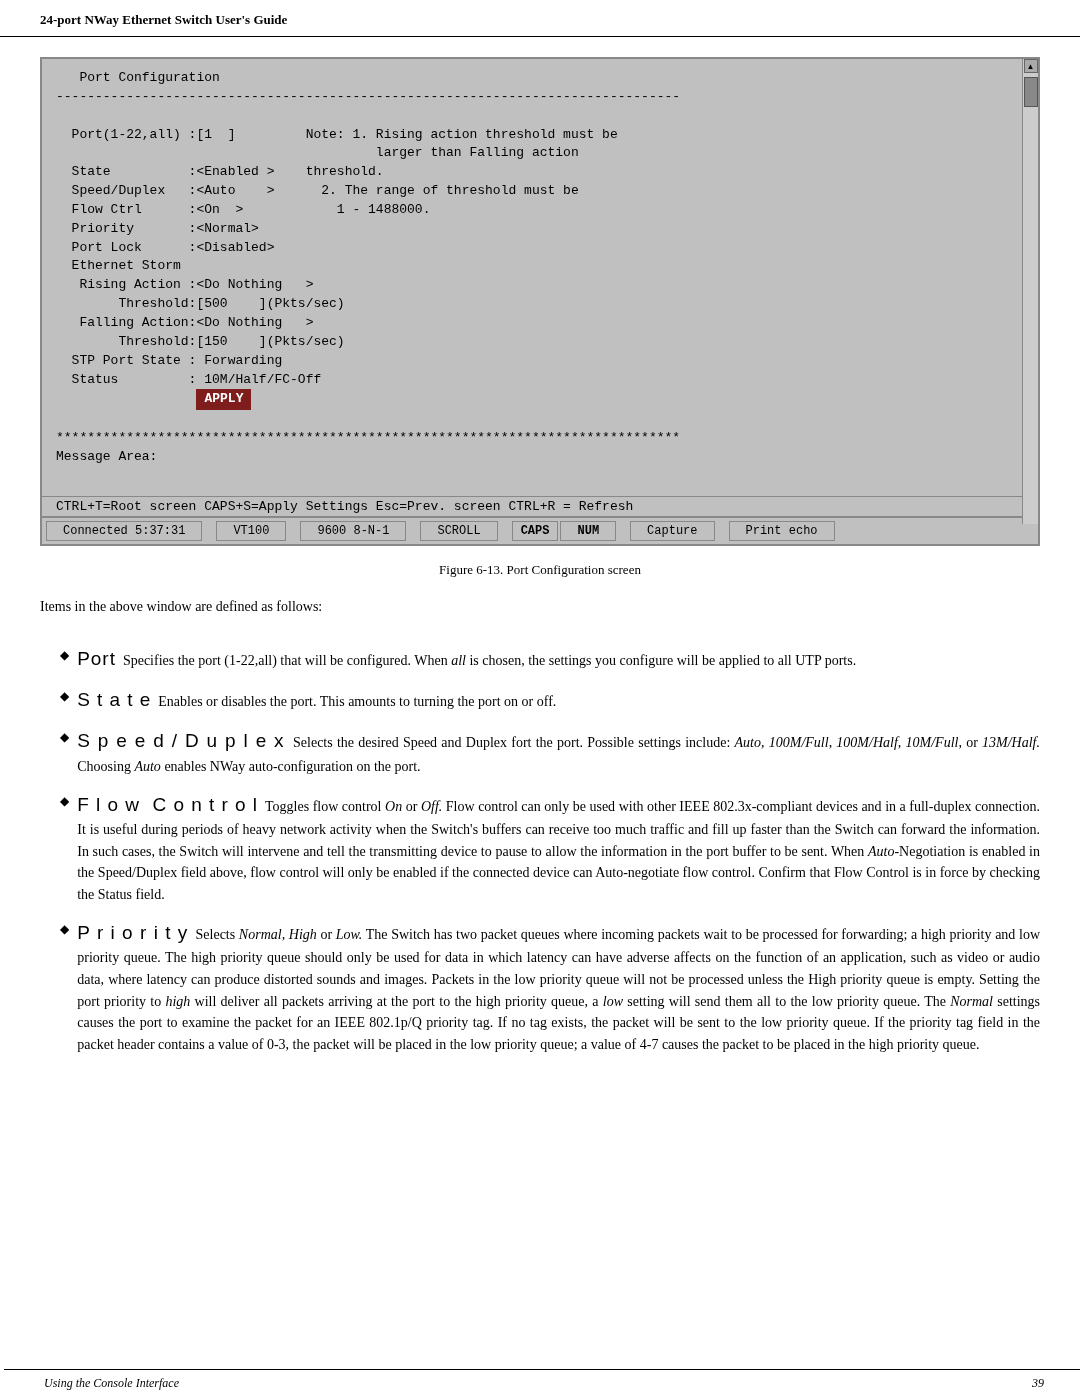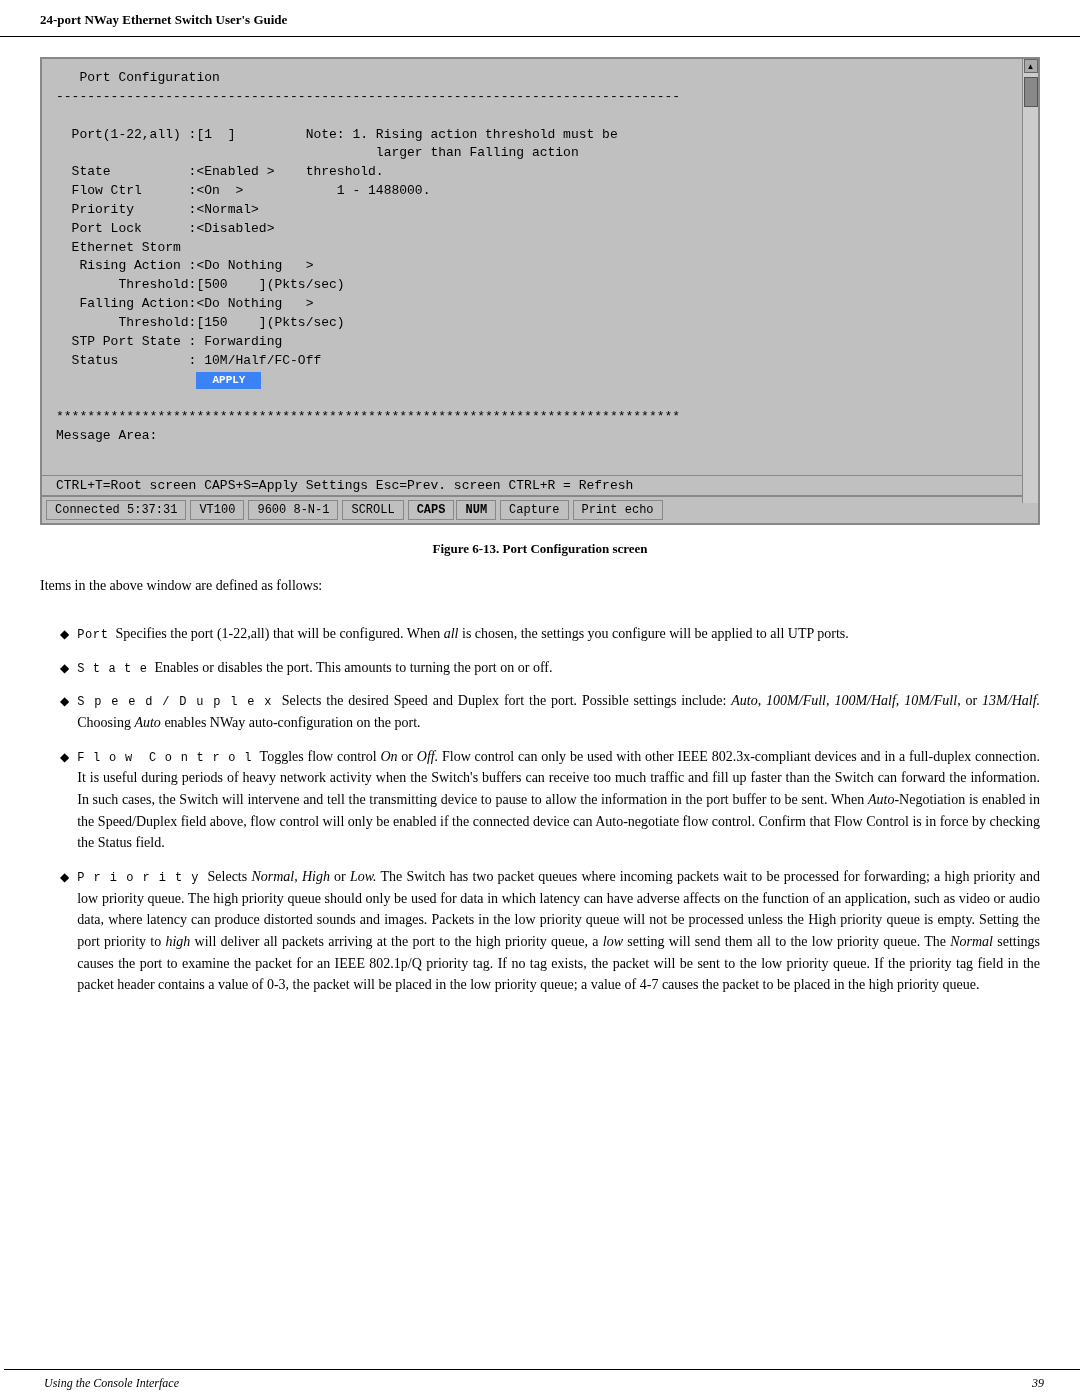--- a/index.html
+++ b/index.html
@@ -78,26 +78,26 @@
       min-height: 340px;
       color: #000;
     }
 
     .terminal-line {
       line-height: 1.45;
       white-space: pre;
     }
 
     .apply-btn {
-      background: #3b82f6;
+      background: #7f1d1d;
       color: #fff;
       font-family: "Courier New", Courier, monospace;
-      font-size: 11px;
+      font-size: 13px;
       font-weight: bold;
-      padding: 1px 16px;
+      padding: 1px 8px;
       display: inline-block;
     }
 
     .stars-line {
       font-family: "Courier New", Courier, monospace;
       font-size: 13px;
       color: #000;
       line-height: 1.45;
     }
 
@@ -115,39 +115,39 @@
       background: #c0c0c0;
       border-top: 2px solid #888;
       display: flex;
       align-items: center;
       padding: 3px 4px;
       font-family: "Courier New", Courier, monospace;
       font-size: 12px;
       gap: 0;
     }
     .status-item {
-      padding: 2px 8px;
+      padding: 2px 16px;
       border: 1px solid #888;
       background: #c0c0c0;
-      margin-right: 4px;
+      margin-right: 14px;
       white-space: nowrap;
     }
     .status-item-caps {
       padding: 2px 8px;
       border: 1px solid #888;
       background: #c0c0c0;
       margin-right: 2px;
       font-weight: bold;
     }
 
     
     .figure-caption {
       text-align: center;
       font-size: 13px;
-      font-weight: bold;
+      font-weight: normal;
       margin-bottom: 18px;
     }
 
     
     .body-text {
       font-size: 14px;
       margin-bottom: 27px;
       line-height: 1.5;
     }
 
@@ -165,22 +165,22 @@
     .bullet-diamond {
       flex-shrink: 0;
       margin-right: 8px;
       margin-top: 2px;
       font-size: 12px;
     }
     .bullet-content {
       flex: 1;
     }
     .mono-text {
-      font-family: Liberation Mono, monospace;
-      font-size: 12px;
+      font-family: Liberation Sans, sans-serif;
+      font-size: 19px;
       letter-spacing: 0.05em;
     }
     .italic-text { font-style: italic; }
 
     
     .page-footer {
       position: fixed;
       bottom: 0;
       left: 4px;
       width: 1080px;
@@ -209,20 +209,21 @@
       <div class="scrollbar-thumb"></div>
     </div>
 
     <div class="terminal-screen">
       <div class="terminal-line">&nbsp;&nbsp;&nbsp;Port Configuration</div>
       <div class="terminal-line">--------------------------------------------------------------------------------</div>
       <div class="terminal-line">&nbsp;</div>
       <div class="terminal-line">  Port(1-22,all) :[1  ]         Note: 1. Rising action threshold must be</div>
       <div class="terminal-line">                                         larger than Falling action</div>
       <div class="terminal-line">  State          :&lt;Enabled &gt;    threshold.</div>
+      <div class="terminal-line">  Speed/Duplex   :&lt;Auto    &gt;      2. The range of threshold must be</div>
       <div class="terminal-line">  Flow Ctrl      :&lt;On  &gt;            1 - 1488000.</div>
       <div class="terminal-line">  Priority       :&lt;Normal&gt;</div>
       <div class="terminal-line">  Port Lock      :&lt;Disabled&gt;</div>
       <div class="terminal-line">  Ethernet Storm</div>
       <div class="terminal-line">   Rising Action :&lt;Do Nothing   &gt;</div>
       <div class="terminal-line">        Threshold:[500    ](Pkts/sec)</div>
       <div class="terminal-line">   Falling Action:&lt;Do Nothing   &gt;</div>
       <div class="terminal-line">        Threshold:[150    ](Pkts/sec)</div>
       <div class="terminal-line">  STP Port State : Forwarding</div>
       <div class="terminal-line">  Status         : 10M/Half/FC-Off</div>

